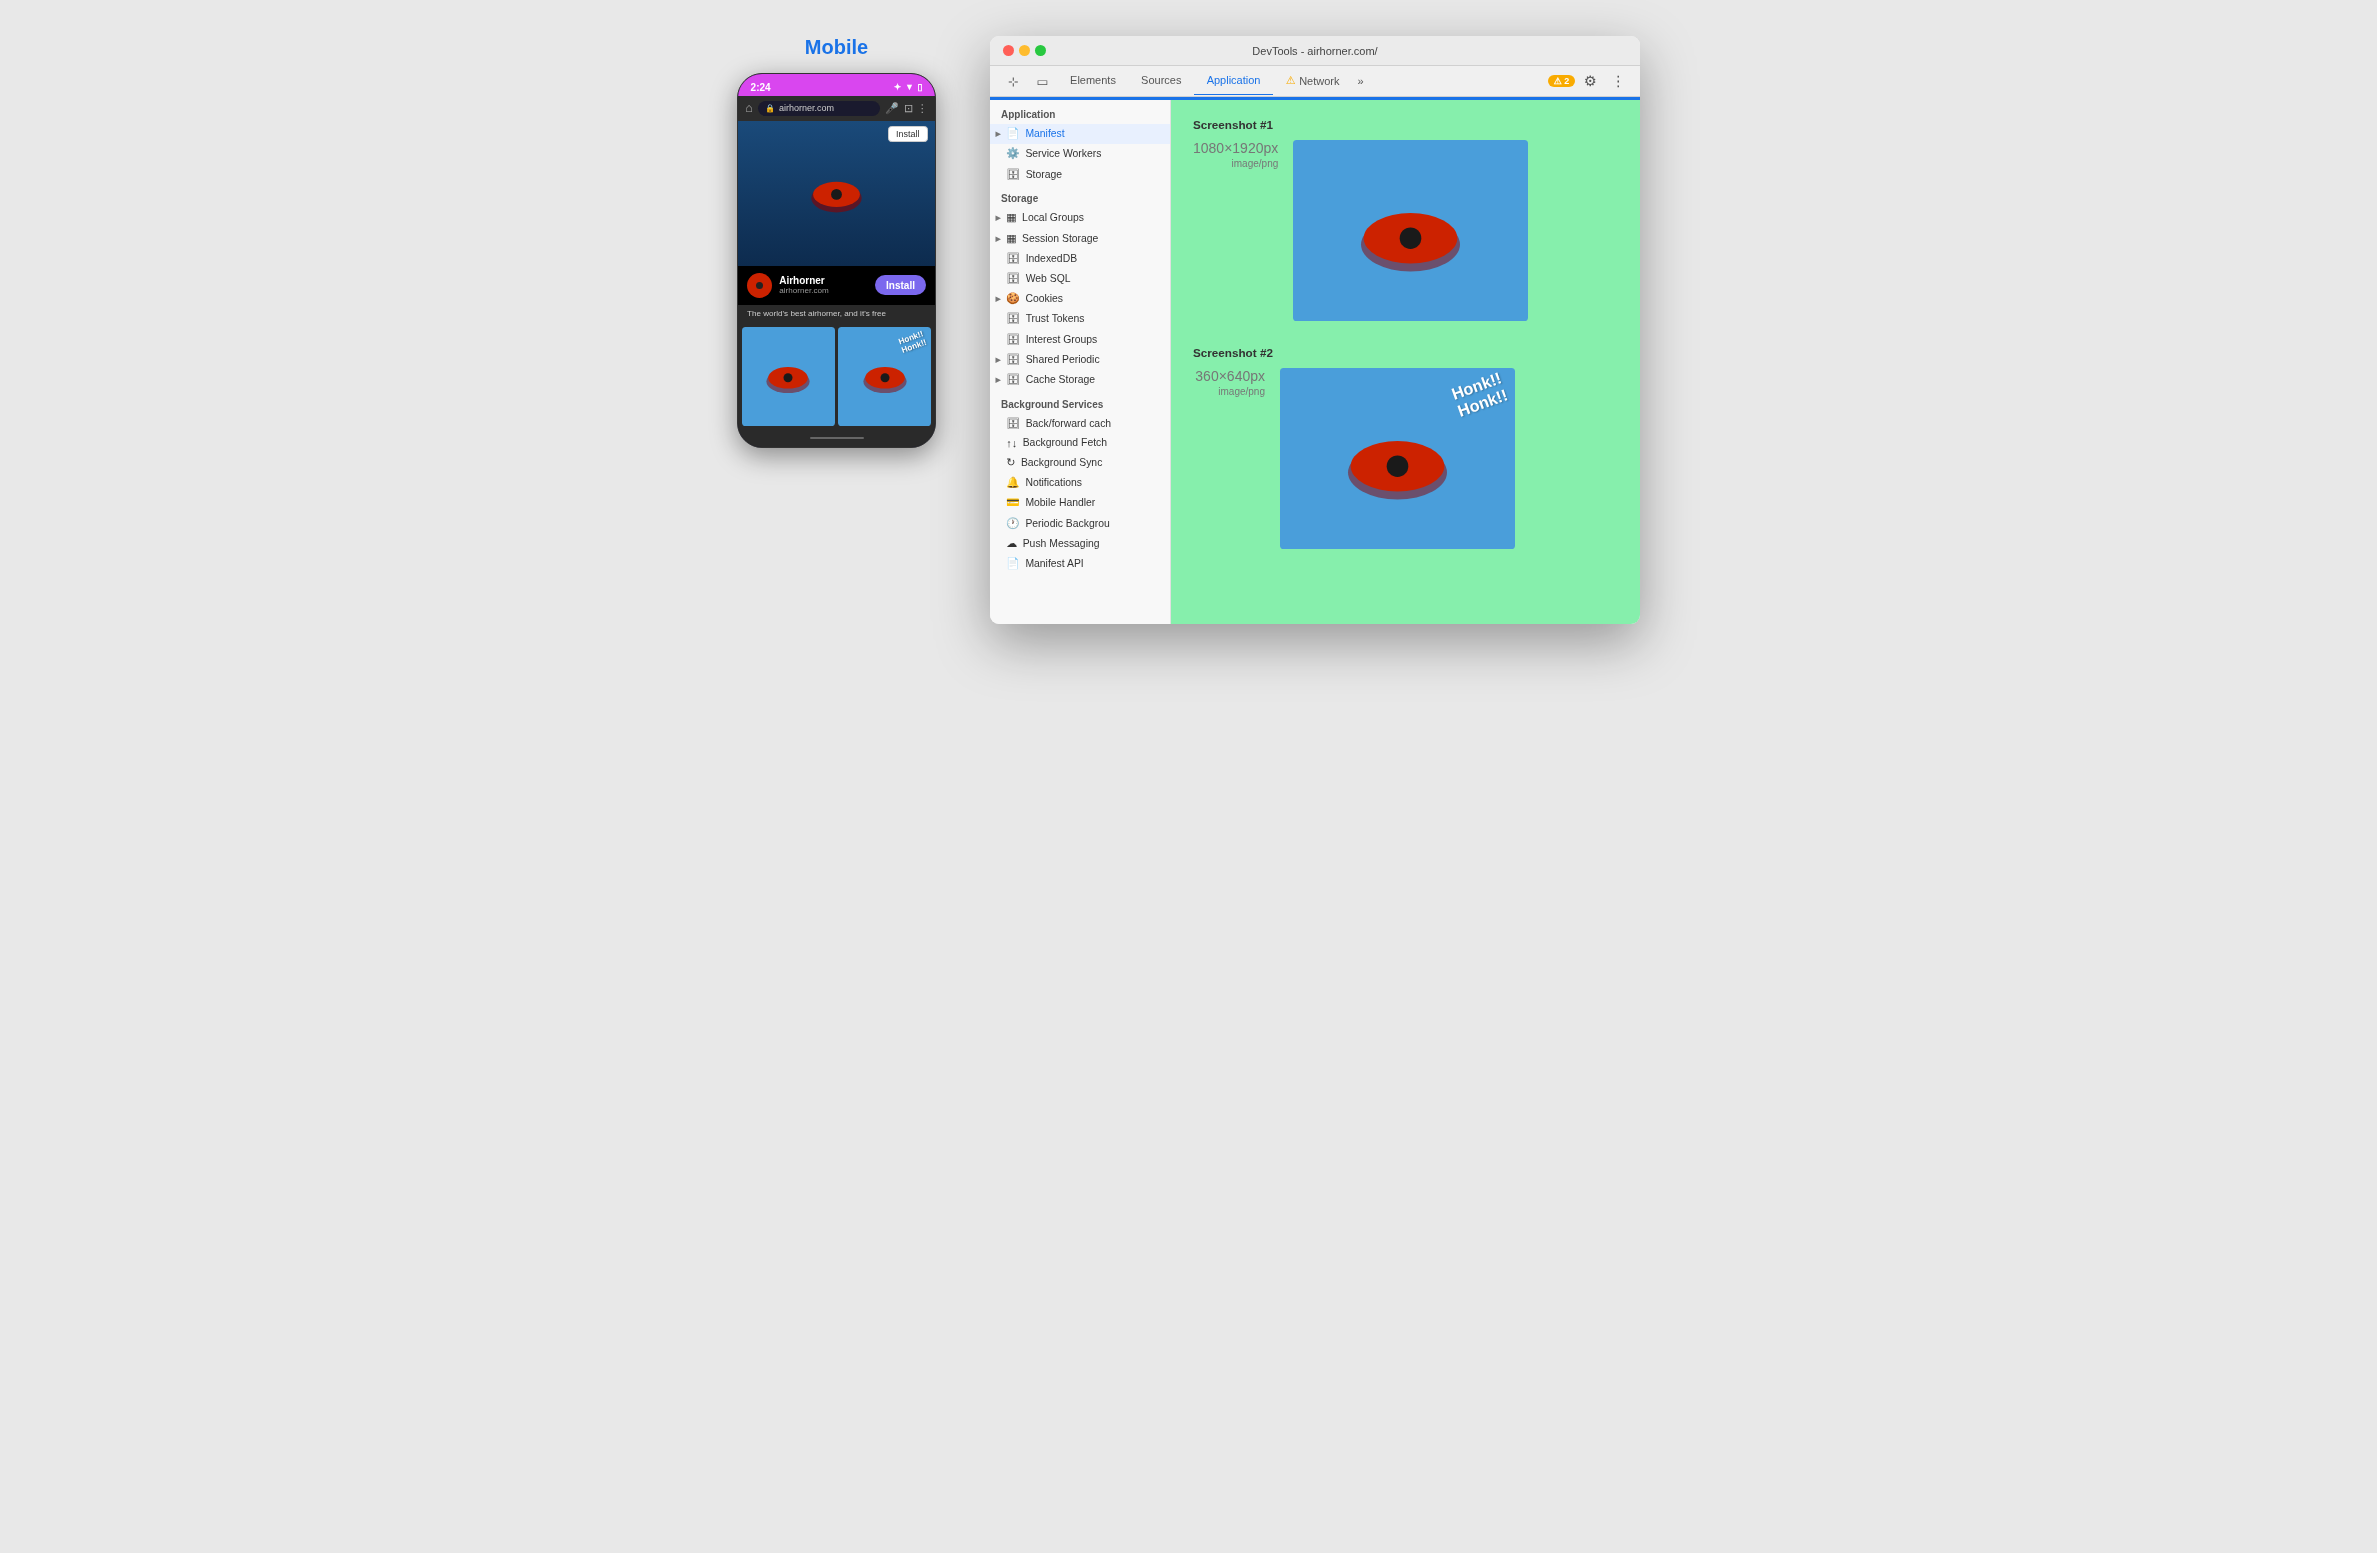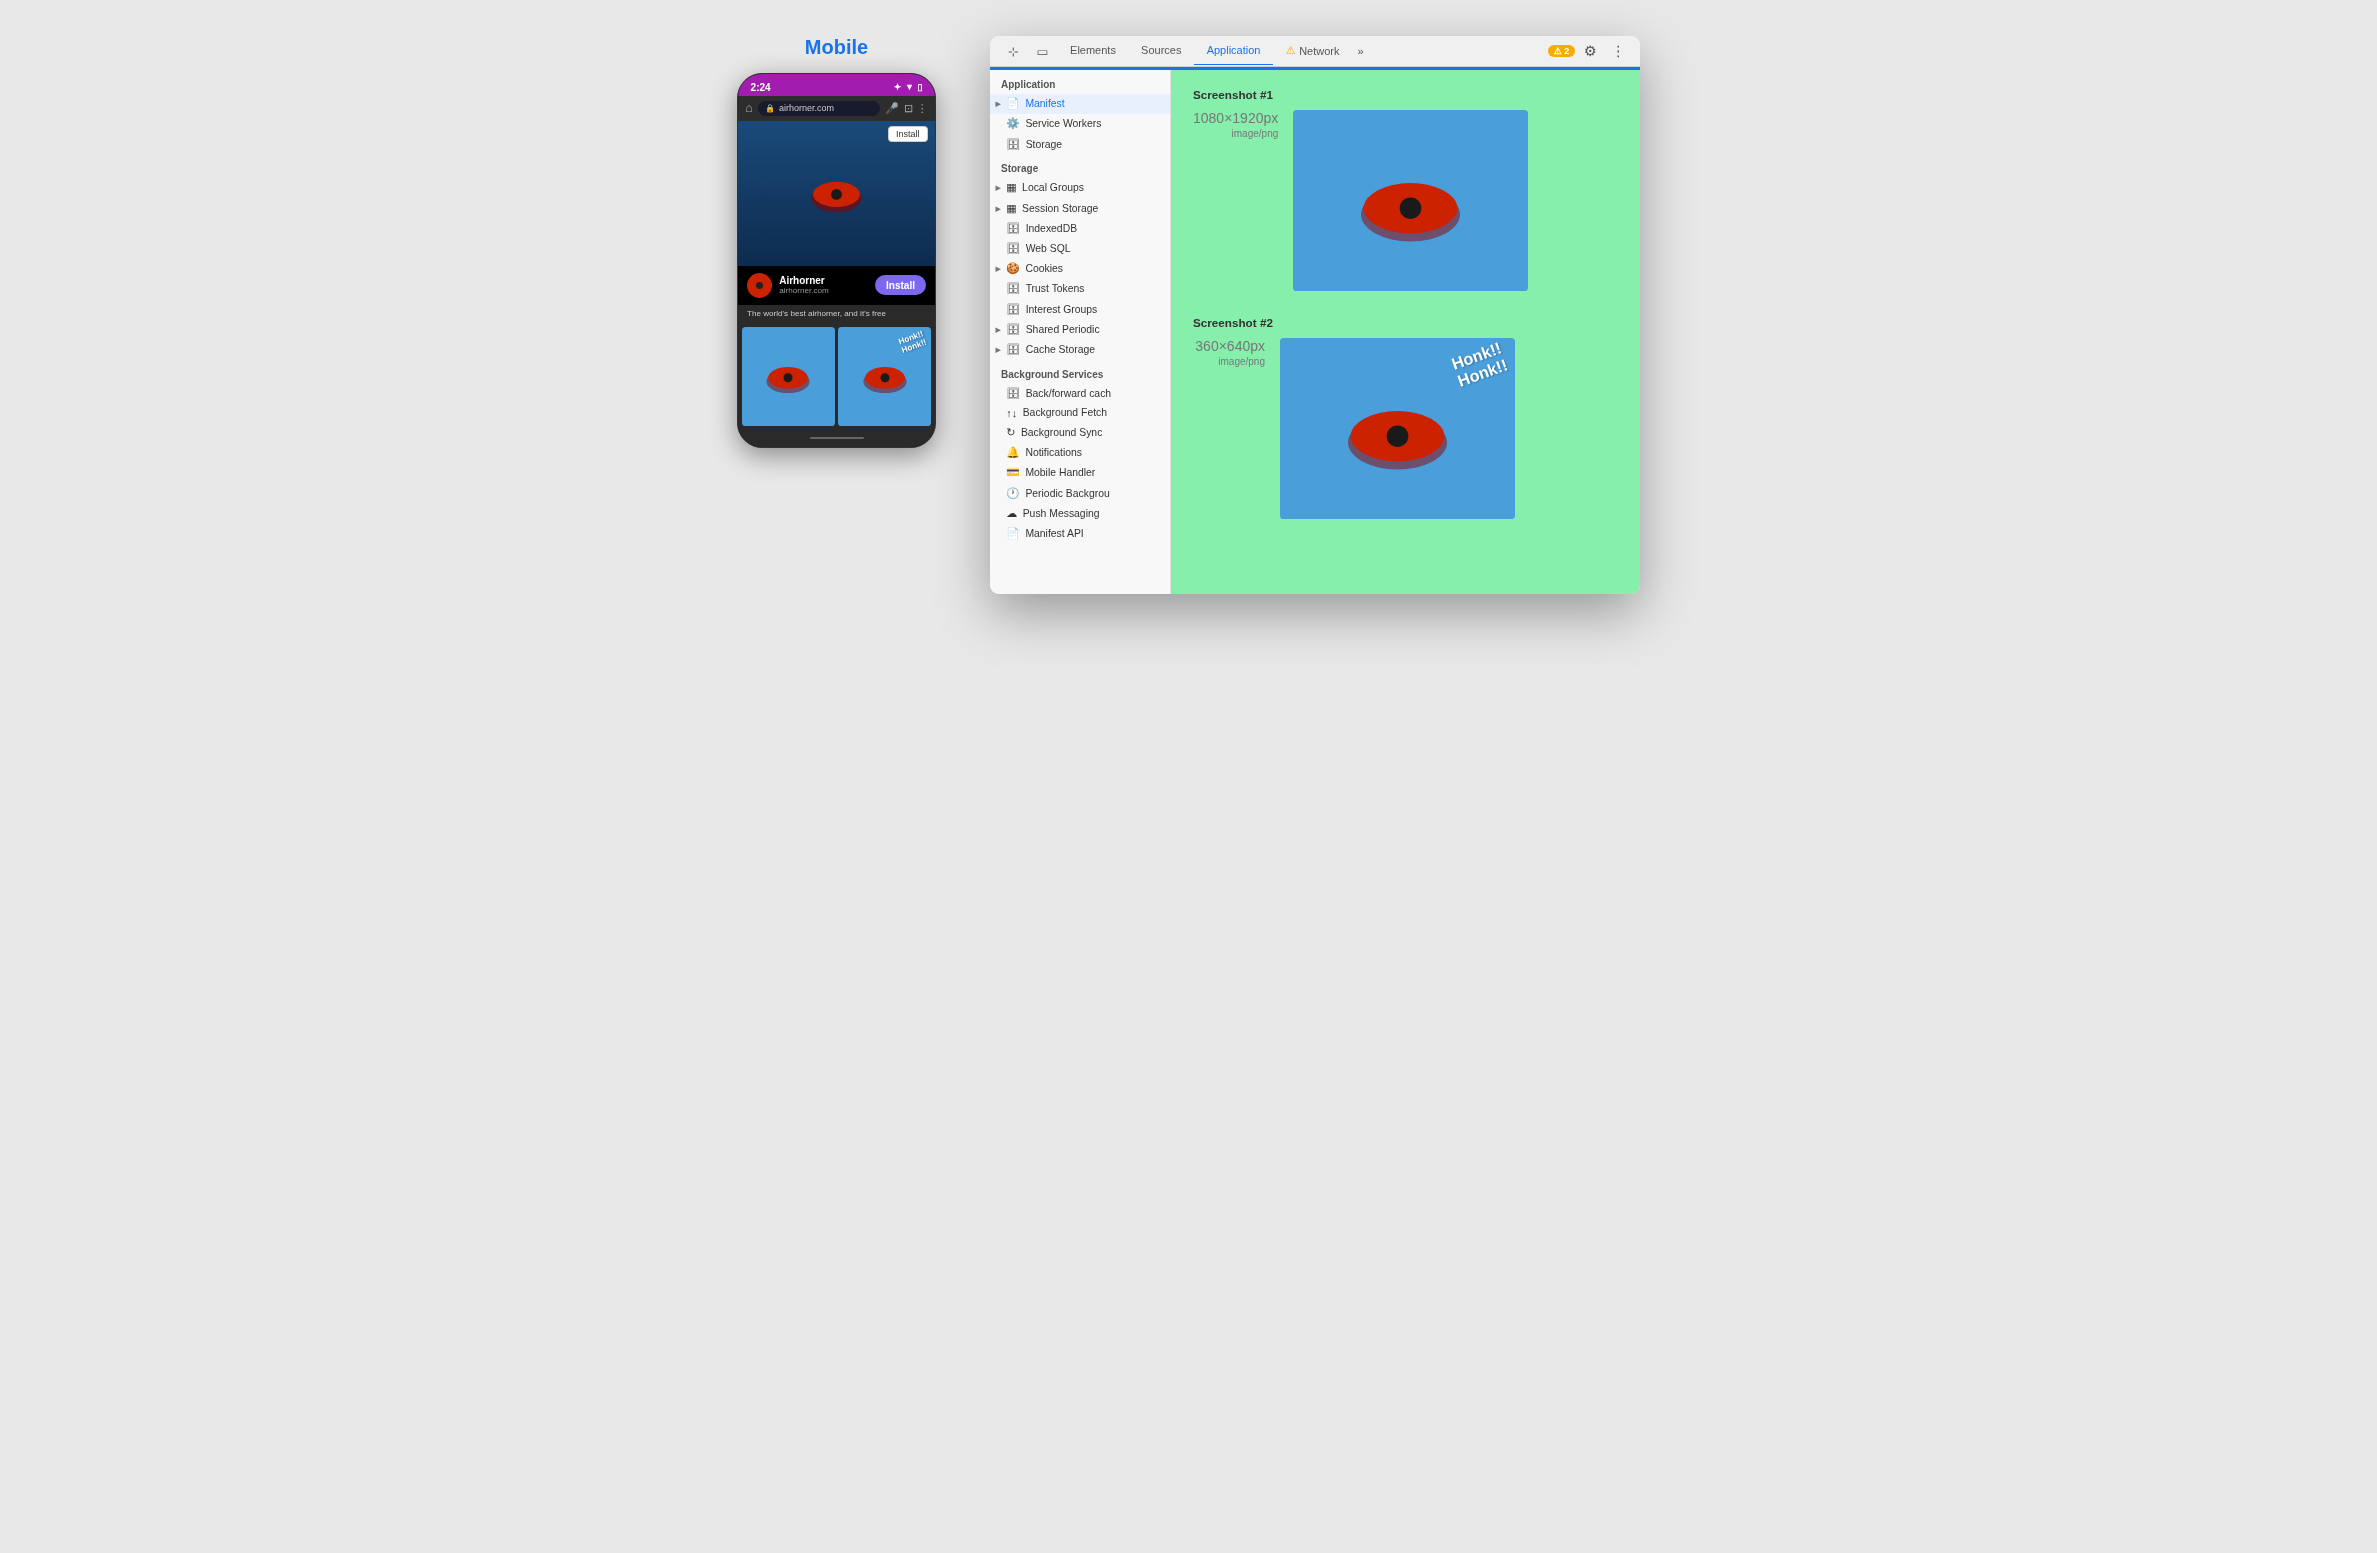--- a/index.html
+++ b/index.html
@@ -30,21 +30,21 @@
     .phone {
       width: 199px;
       background: #1a1a2e;
       border-radius: 25px;
       border: 1.8px solid #333;
       overflow: hidden;
       position: relative;
       box-shadow: 0 7.2px 27px rgba(0,0,0,0.4);
     }
     .phone-status-bar {
-      background: #a21caf;
+      background: #d946ef;
       display: flex;
       justify-content: space-between;
       align-items: center;
       padding: 7.2px 12.6px 3.6px;
       color: white;
       font-size: 10px;
       font-weight: 600;
     }
     .phone-status-icons {
       display: flex;
@@ -474,20 +474,26 @@
     </div>
 
     <div class="phone-bottom-bar">
       <div class="phone-home-indicator"></div>
     </div>
   </div>
 </div>
 
 <div class="devtools-window">
 
+  <div class="devtools-titlebar">
+    <div class="traffic-light tl-red"></div>
+    <div class="traffic-light tl-yellow"></div>
+    <div class="traffic-light tl-green"></div>
+    <span class="devtools-title">DevTools - airhorner.com/</span>
+  </div>
 
   <div class="devtools-tabs">
     <span class="devtools-icon-btn">⊹</span>
     <span class="devtools-icon-btn">▭</span>
     <div class="devtools-tab-group">
       <span class="devtools-tab">Elements</span>
       <span class="devtools-tab">Sources</span>
       <span class="devtools-tab active">Application</span>
       <span class="devtools-tab warning">
         <span class="warning-icon">⚠</span>

